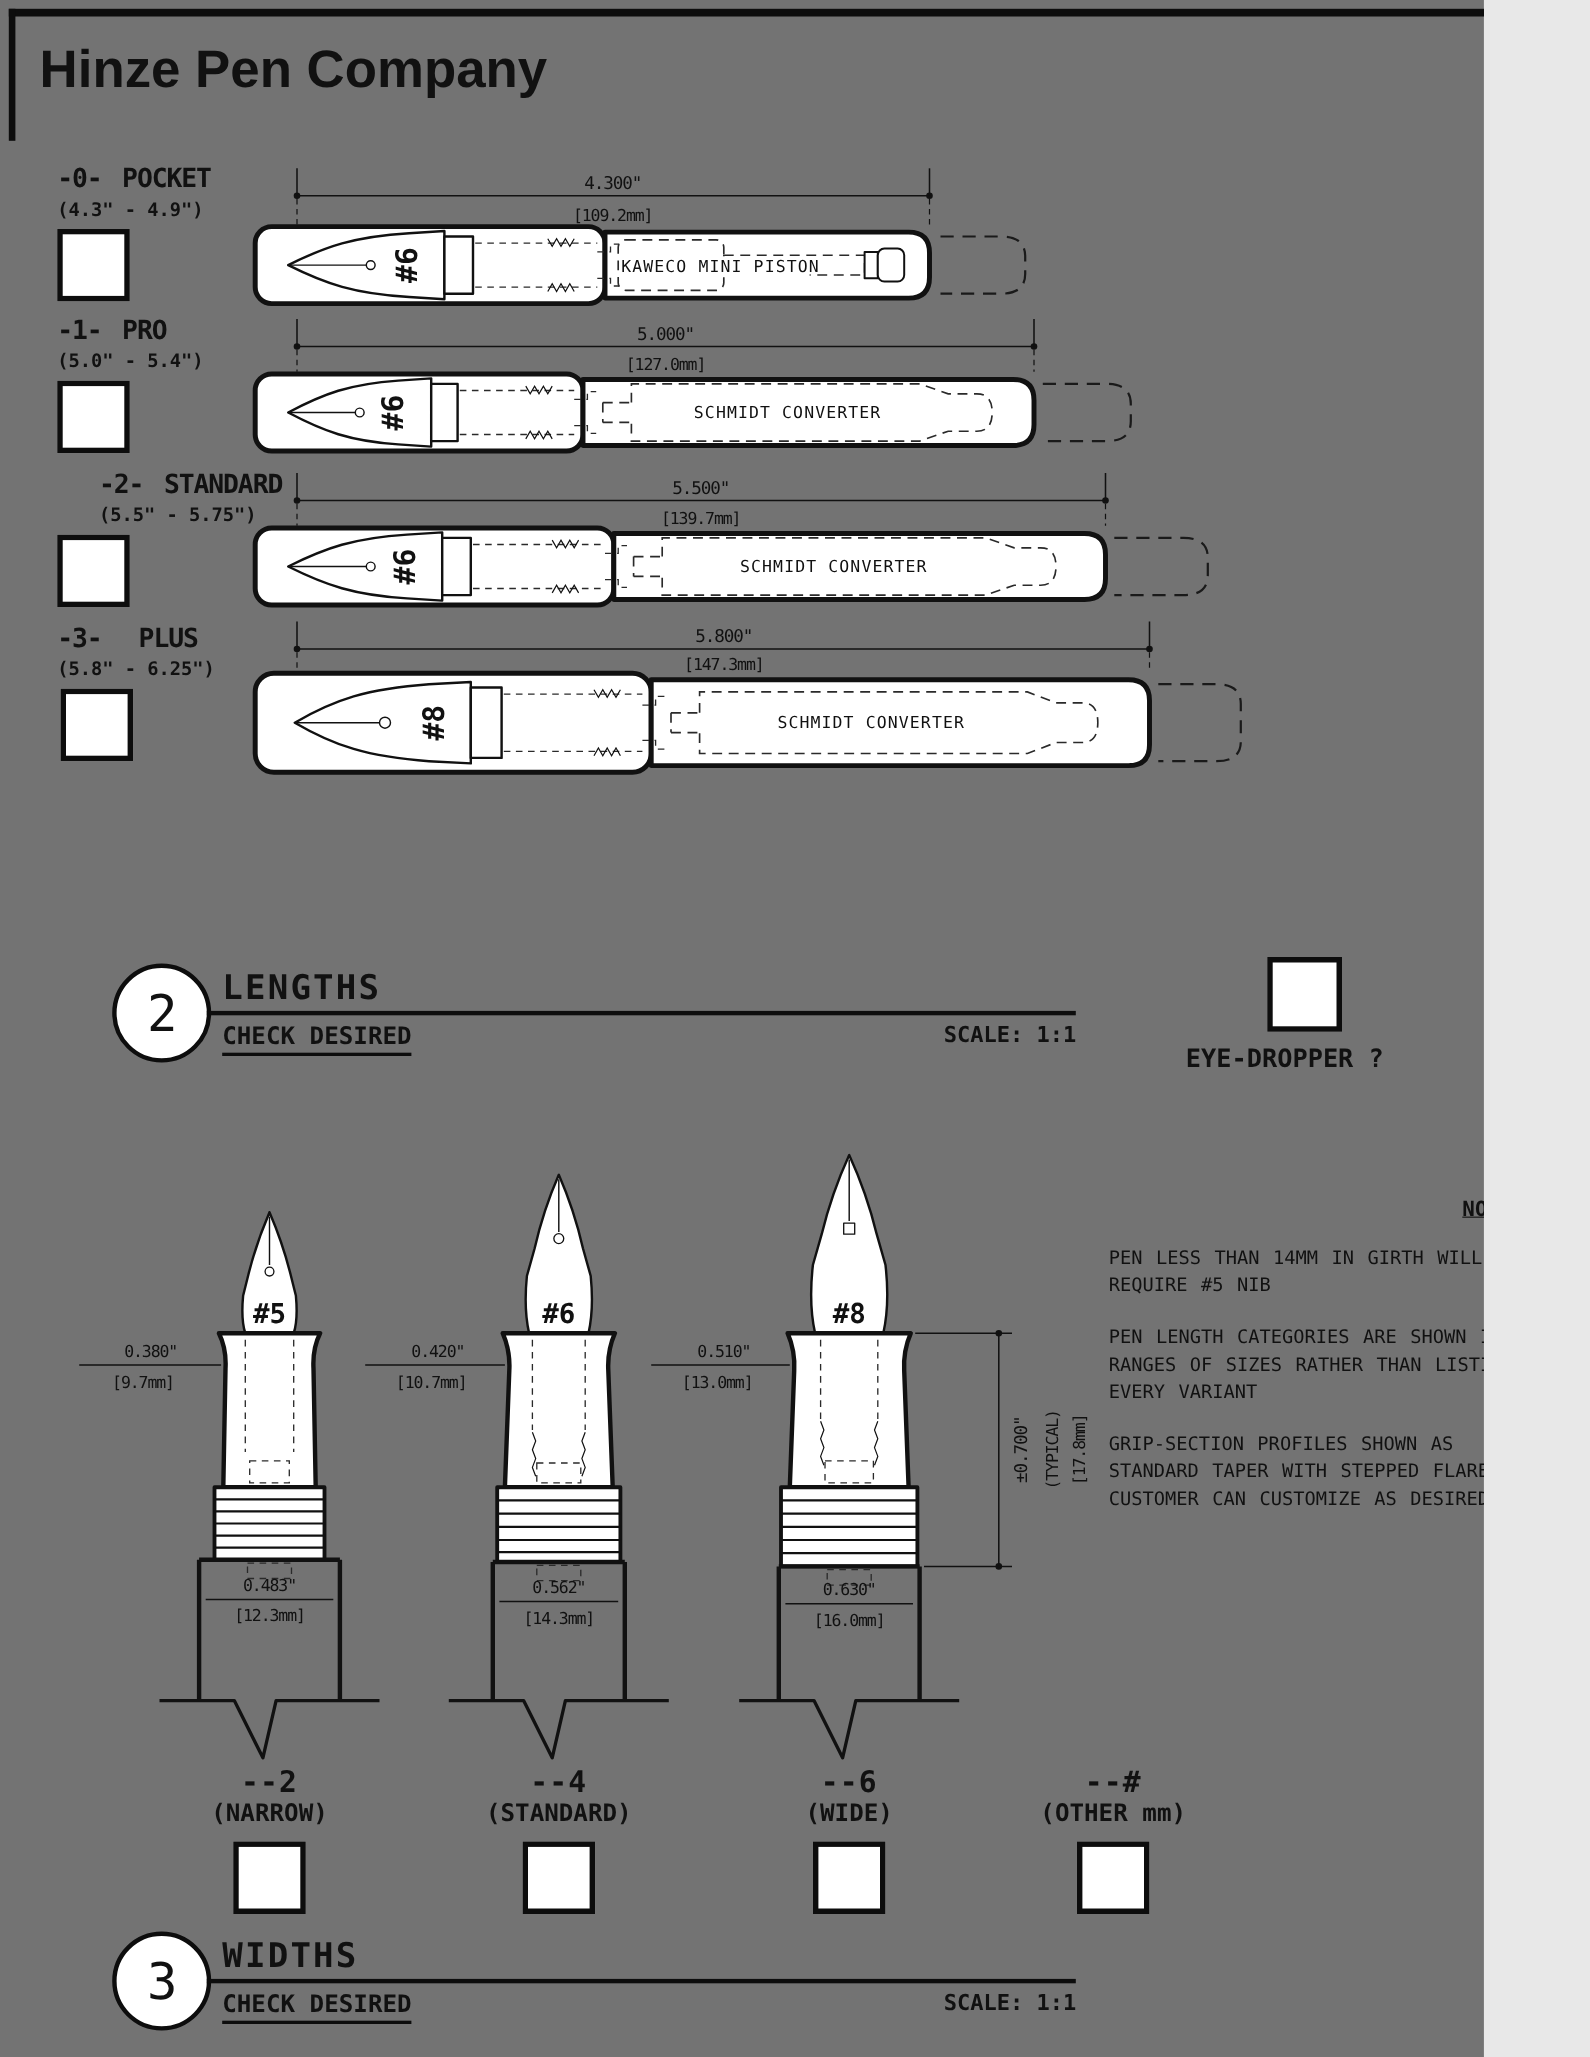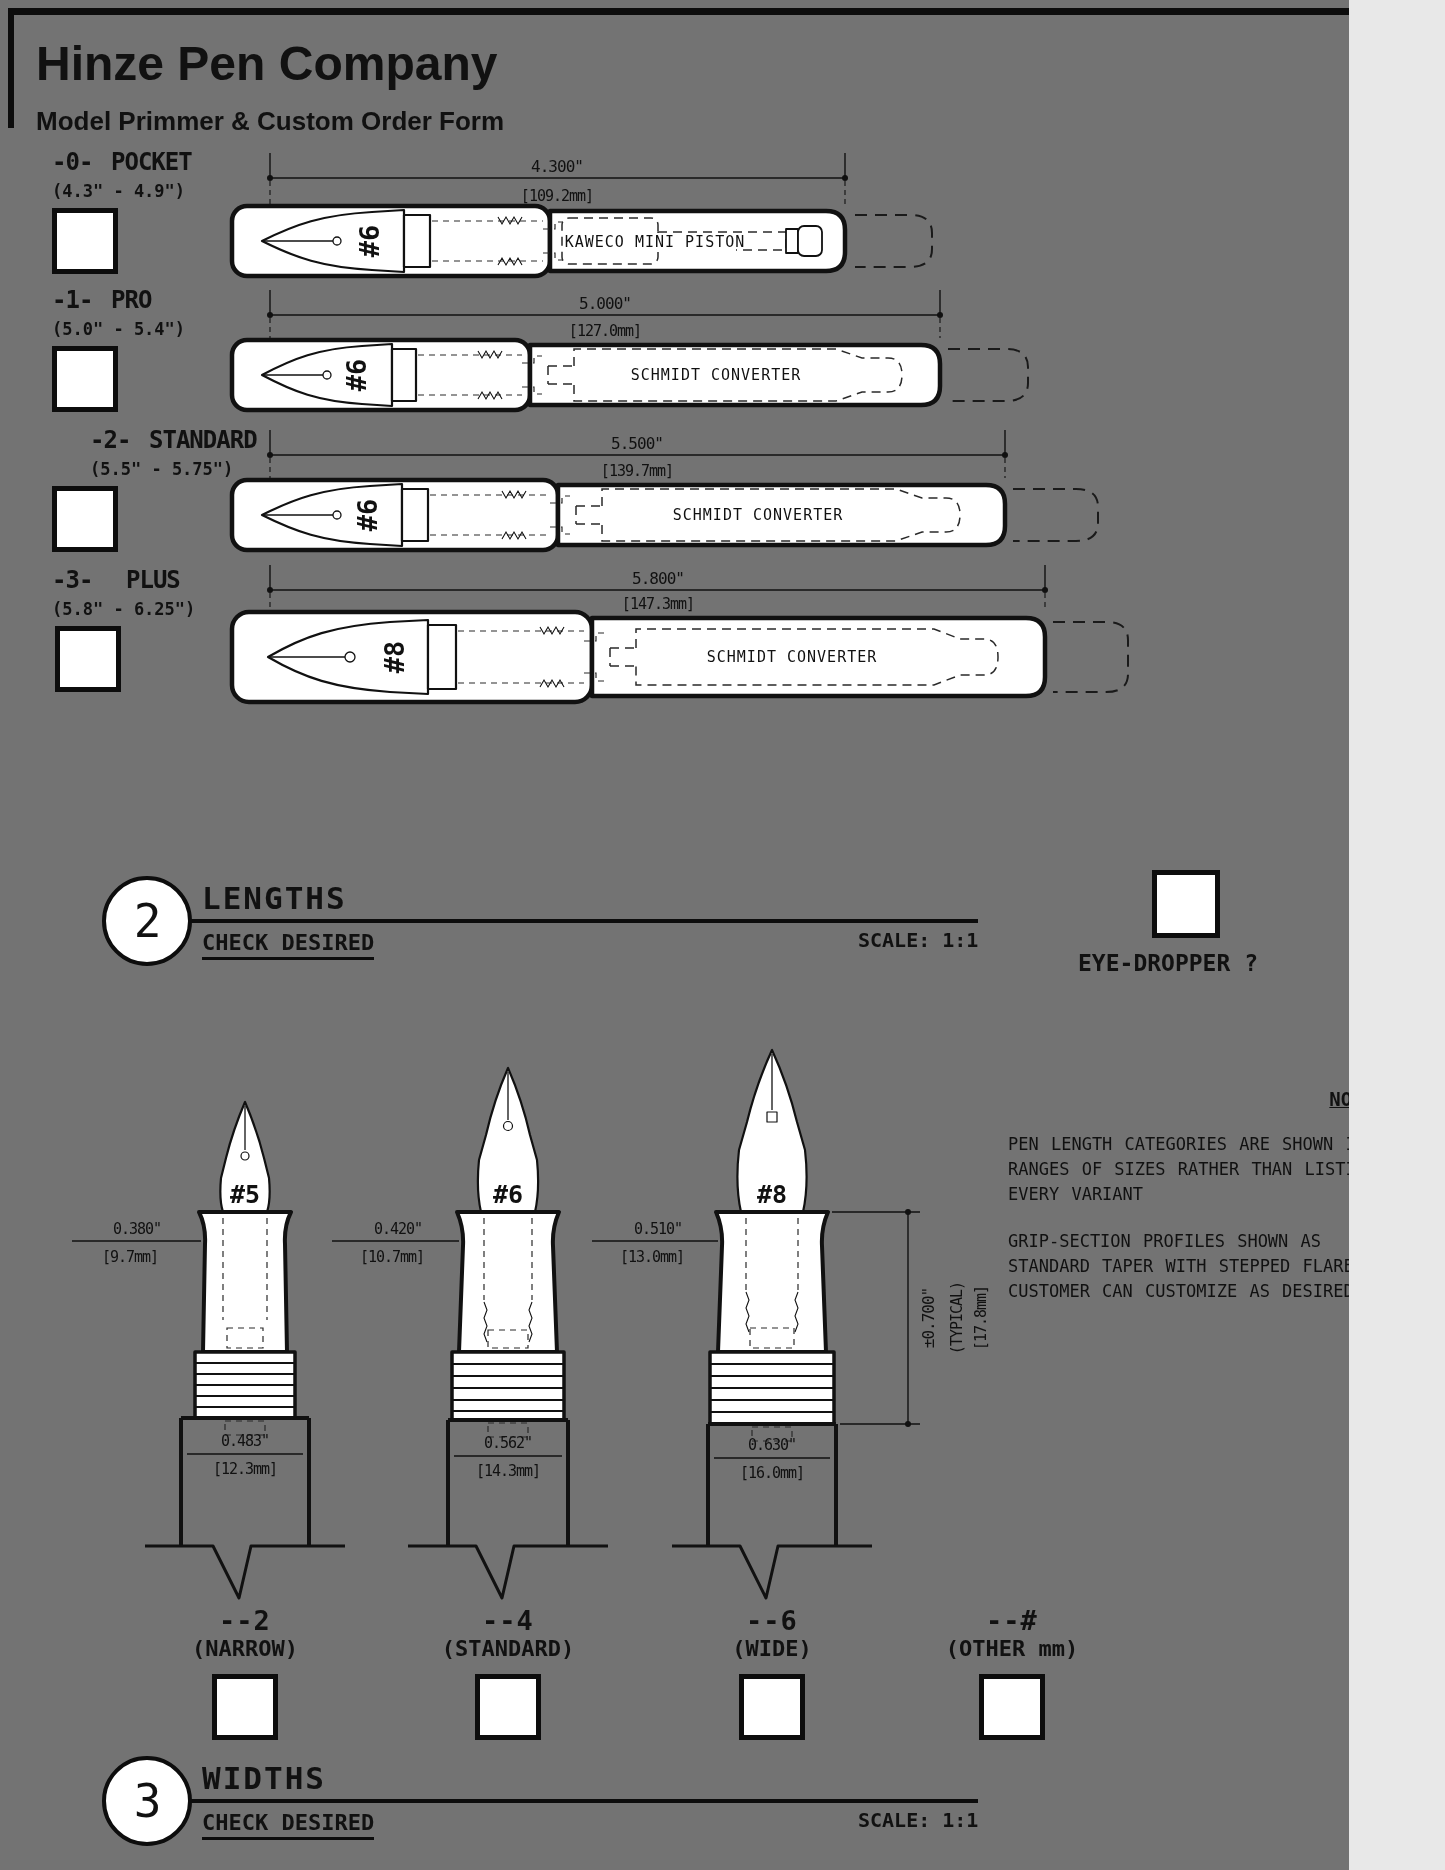--- a/index.html
+++ b/index.html
@@ -52,21 +52,20 @@
 <body>
 
 <div class="page">
 
   <div class="abs border" style="left:8px;top:8px;width:1429px;height:7px;"></div>
   <div class="abs border" style="left:1432px;top:8px;width:7px;height:1861px;"></div>
   <div class="abs border" style="left:1426px;top:8px;width:2px;height:1861px;"></div>
   <div class="abs border" style="left:8px;top:8px;width:6px;height:120px;"></div>
 
   <div class="abs hdr-title" style="left:36px;top:36px;">Hinze Pen Company</div>
-  <div class="abs hdr-sub" style="left:36px;top:106px;">Model Primmer &amp; Custom Order Form</div>
 
   <div class="abs cad" style="left:52px;top:148px;">
     <span class="optcode">-0-</span>
     <span class="optcode" style="margin-left:10px;">POCKET</span>
     <div class="optrange" style="margin-top:5px;">(4.3" - 4.9")</div>
   </div>
   <div class="abs chk" style="left:52px;top:208px;"></div>
 
   <div class="abs cad" style="left:52px;top:286px;">
     <span class="optcode">-1-</span>
@@ -295,20 +294,21 @@
           <circle class="dot" cx="908" cy="1424" r="3"></circle>
         <text class="rottxt" x="934" y="1318" text-anchor="middle" transform="rotate(-90 934 1318)" style="font-size:16px;">±0.700"</text>
         <text class="rottxt" x="962" y="1318" text-anchor="middle" transform="rotate(-90 962 1318)">(TYPICAL)</text>
         <text class="rottxt" x="986" y="1318" text-anchor="middle" transform="rotate(-90 986 1318)">[17.8mm]</text>
       </g>
     </g>
   </svg>
 
   <div class="abs cad" style="left:1008px;top:1088px;width:390px;">
     <div class="notes-title">NOTES:</div>
+    <div class="note-item">PEN LESS THAN 14MM IN GIRTH WILL REQUIRE #5 NIB</div>
     <div class="note-item">PEN LENGTH CATEGORIES ARE SHOWN IN RANGES OF SIZES RATHER THAN LISTING EVERY VARIANT</div>
     <div class="note-item">GRIP-SECTION PROFILES SHOWN AS STANDARD TAPER WITH STEPPED FLARE. CUSTOMER CAN CUSTOMIZE AS DESIRED</div>
   </div>
 
   <div class="abs cad" style="left:135px;top:1605px;width:220px;">
     <div class="wcode">--2</div>
     <div class="wname">(NARROW)</div>
   </div>
   <div class="abs chk" style="left:212px;top:1674px;"></div>
 

